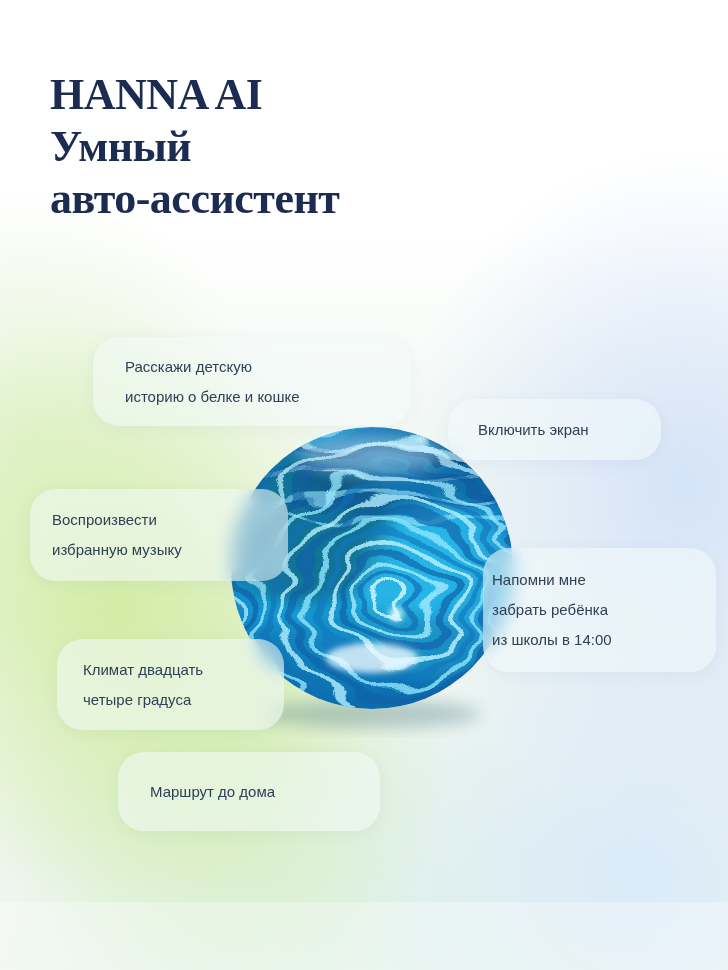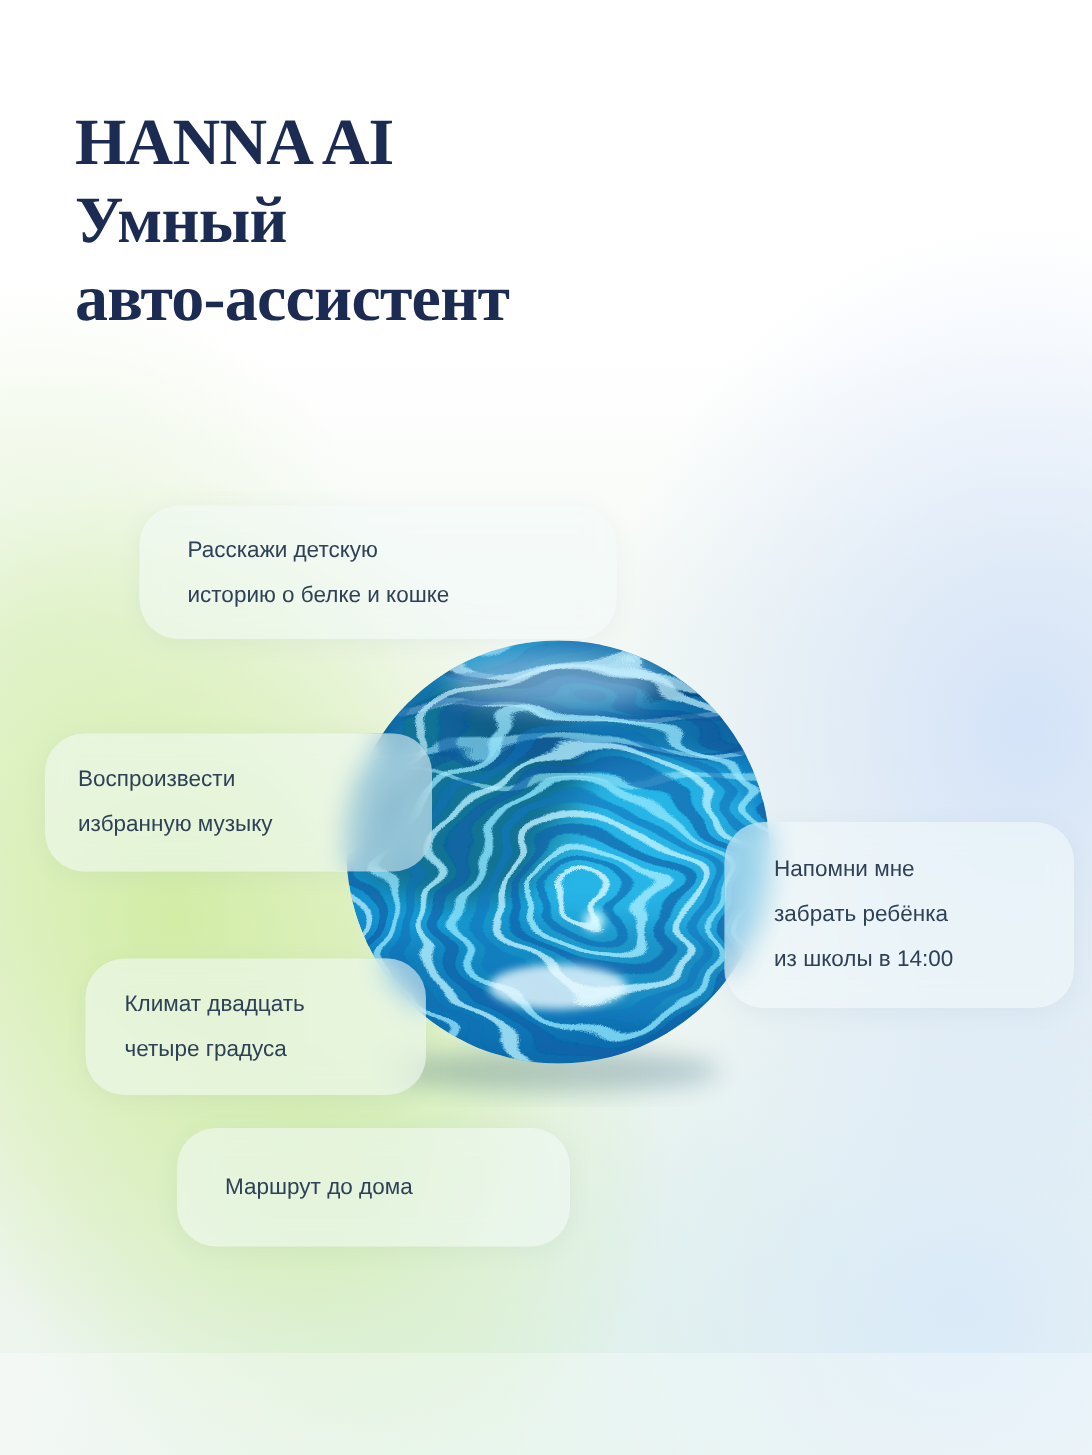--- a/index.html
+++ b/index.html
@@ -35,21 +35,21 @@
     background:rgba(243,249,250,0.55);
     backdrop-filter:blur(9px) saturate(1.05);
     -webkit-backdrop-filter:blur(9px) saturate(1.05);
     box-shadow:0 3px 16px rgba(90,115,135,0.07);
     color:#2e4156;font-size:15px;line-height:30px;
     white-space:pre-line;
   }
   .b-story   {left:93px;  top:337px; width:318px; height:89px;  padding-left:32px;}
   .b-screen  {left:448px; top:399px; width:213px; height:61px;  padding-left:30px;}
   .b-music   {left:30px;  top:489px; width:258px; height:92px;  padding-left:22px;}
-  .b-remind  {left:483px; top:548px; width:233px; height:124px; padding-left:33px;}
+  .b-remind  {left:483px; top:548px; width:233px; height:124px; padding-left:9px;}
   .b-climate {left:57px;  top:639px; width:227px; height:91px;  padding-left:26px;}
   .b-route   {left:118px; top:752px; width:262px; height:79px;  padding-left:32px;}
   .b-places  {left:432px; top:732px; width:235px; height:123px; padding-left:20px;}
 </style>
 </head>
 <body>
 
 <div class="canvas">
 
   <div class="title">
@@ -115,20 +115,21 @@
 
         <ellipse cx="150" cy="240" rx="46" ry="15" fill="#eefbff" opacity="0.8" filter="url(#soft2)"></ellipse>
         <circle cx="174" cy="196" r="7" fill="#d8fbff" opacity="0.9" filter="url(#soft2)"></circle>
         <ellipse cx="148" cy="36" rx="72" ry="20" fill="#cfeeff" opacity="0.45" filter="url(#soft)"></ellipse>
       </g>
     </svg>
   </div>
 
   <div class="bubble b-story">Расскажи детскую
 историю о белке и кошке</div>
+  <div class="bubble b-screen">Включить экран</div>
   <div class="bubble b-music">Воспроизвести
 избранную музыку</div>
   <div class="bubble b-remind">Напомни мне
 забрать ребёнка
 из школы в 14:00</div>
   <div class="bubble b-climate">Климат двадцать
 четыре градуса</div>
   <div class="bubble b-route">Маршрут до дома</div>
 
   <div class="bottom-band"></div>

